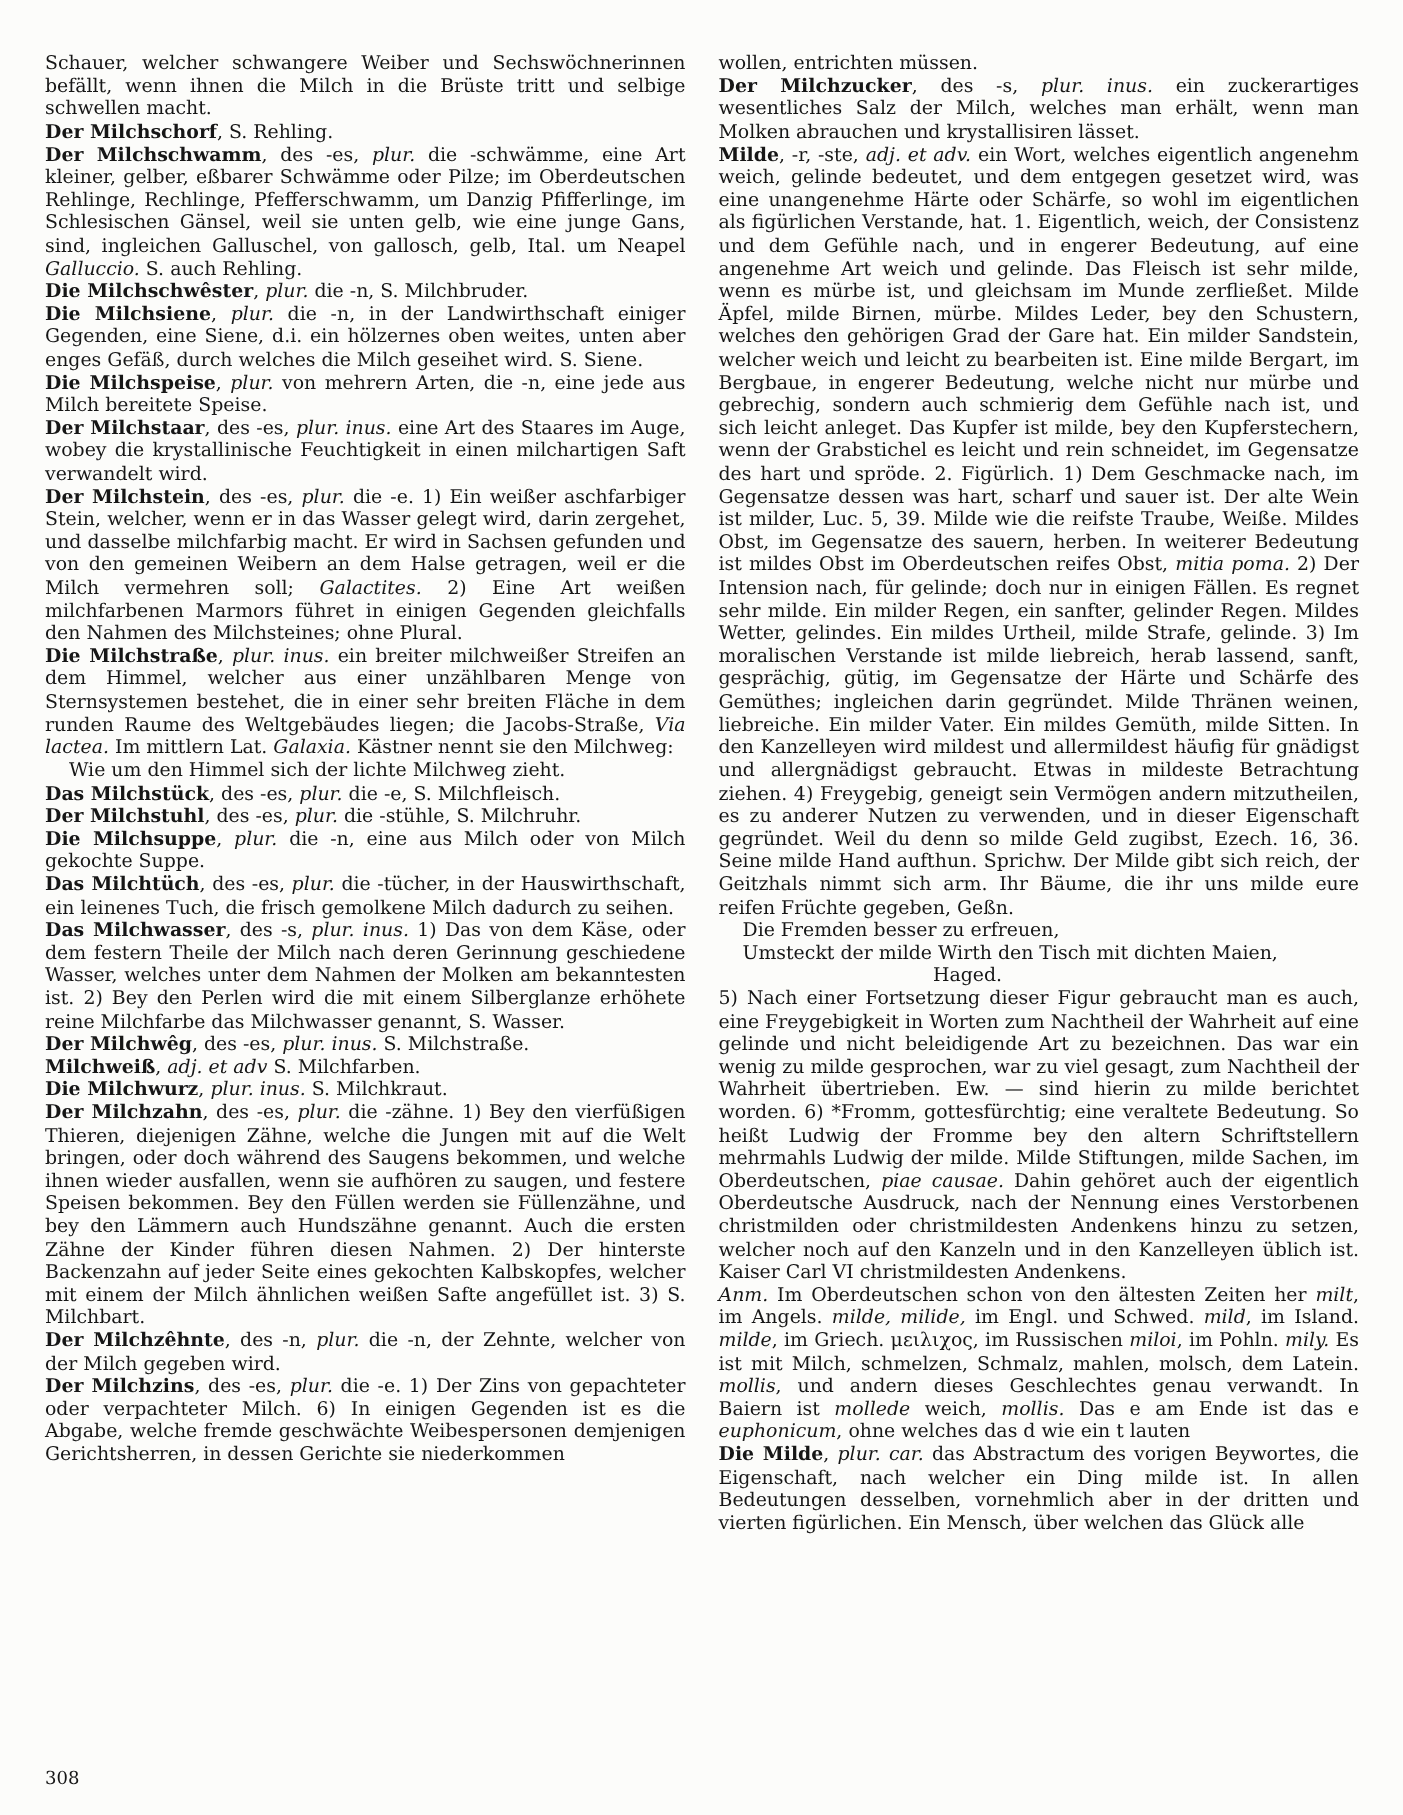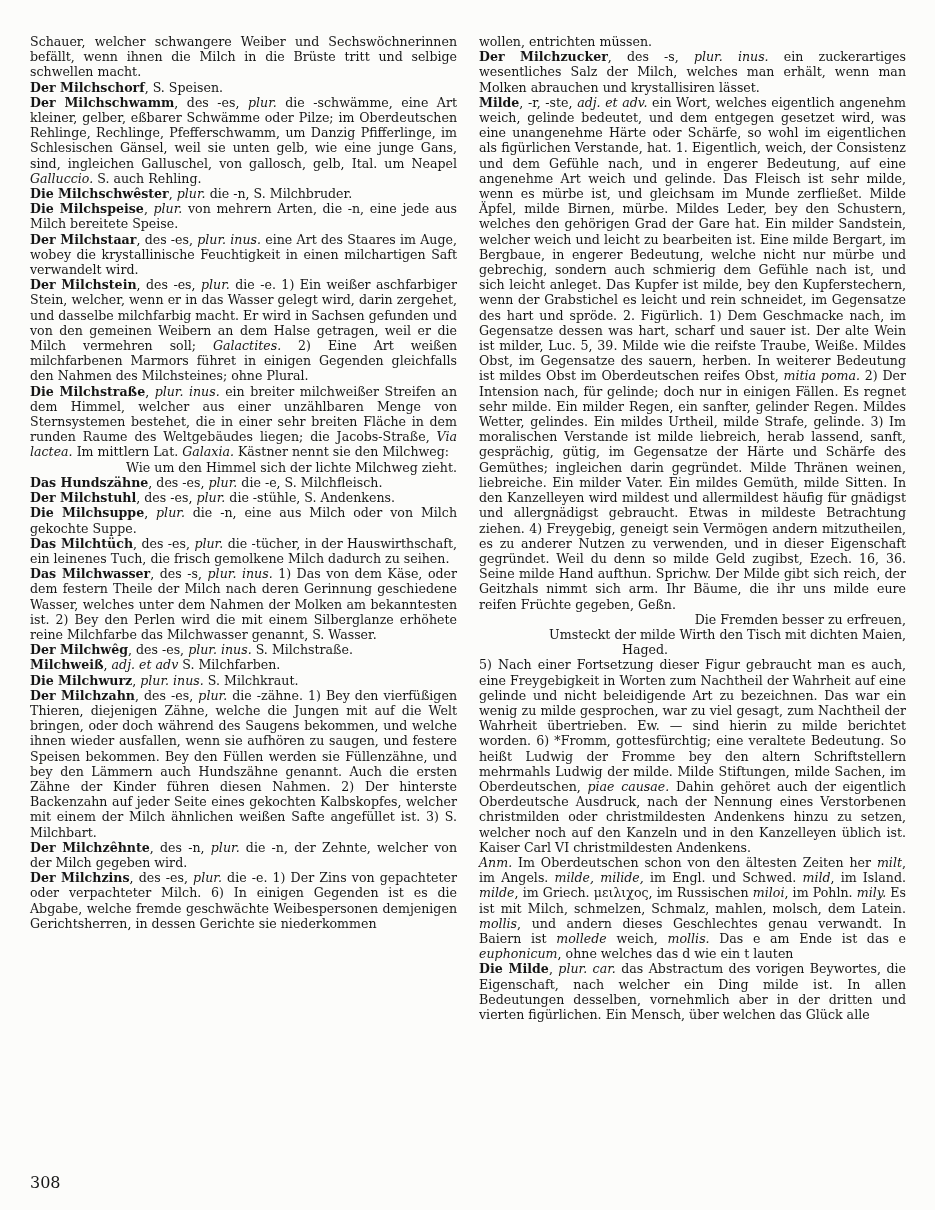--- a/index.html
+++ b/index.html
@@ -22,47 +22,48 @@
   .col {
     width: 427px;
     font-size: 12.6px;
     line-height: 15.2px;
     text-align: justify;
     hyphens: auto;
   }
   .para { margin: 0; }
   .para b { font-weight: bold; margin-top: 17px; }
   .para i { }
-  .verse { text-align: right; padding-left: 16px; }
+  .verse { text-align: left; padding-left: 16px; }
   .verse-attrib { text-align: center; padding-right: 95px; }
   .page-number {
     position: absolute;
     left: 30px;
     bottom: 18px;
-    font-size: 16px;
+    font-size: 12px;
     color: #161616;
   }
 </style>
 </head>
 <body>
 
 <div class="page">
   <div class="columns">
     <div class="col">
         <p class="para"><span>Schauer, welcher schwangere Weiber und Sechswöchnerinnen befällt, wenn ihnen die Milch in die Brüste tritt und selbige schwellen macht.</span></p>
-        <p class="para"><b>Der Milchschorf</b><span>, S. Speisen.</span></p>
+        <p class="para"><b>Der Milchschorf</b><span>, S. Rehling.</span></p>
         <p class="para"><b>Der Milchschwamm</b><span>, des -es, </span><i>plur.</i><span> die -schwämme, eine Art kleiner, gelber, eßbarer Schwämme oder Pilze; im Oberdeutschen Rehlinge, Rechlinge, Pfefferschwamm, um Danzig Pfifferlinge, im Schlesischen Gänsel, weil sie unten gelb, wie eine junge Gans, sind, ingleichen Galluschel, von gallosch, gelb, Ital. um Neapel </span><i>Galluccio.</i><span> S. auch Rehling.</span></p>
         <p class="para"><b>Die Milchschwêster</b><span>, </span><i>plur.</i><span> die -n, S. Milchbruder.</span></p>
+        <p class="para"><b>Die Milchsiene</b><span>, </span><i>plur.</i><span> die -n, in der Landwirthschaft einiger Gegenden, eine Siene, d.i. ein hölzernes oben weites, unten aber enges Gefäß, durch welches die Milch geseihet wird. S. Siene.</span></p>
         <p class="para"><b>Die Milchspeise</b><span>, </span><i>plur.</i><span> von mehrern Arten, die -n, eine jede aus Milch bereitete Speise.</span></p>
         <p class="para"><b>Der Milchstaar</b><span>, des -es, </span><i>plur. inus.</i><span> eine Art des Staares im Auge, wobey die krystallinische Feuchtigkeit in einen milchartigen Saft verwandelt wird.</span></p>
         <p class="para"><b>Der Milchstein</b><span>, des -es, </span><i>plur.</i><span> die -e. 1) Ein weißer aschfarbiger Stein, welcher, wenn er in das Wasser gelegt wird, darin zergehet, und dasselbe milchfarbig macht. Er wird in Sachsen gefunden und von den gemeinen Weibern an dem Halse getragen, weil er die Milch vermehren soll; </span><i>Galactites.</i><span> 2) Eine Art weißen milchfarbenen Marmors führet in einigen Gegenden gleichfalls den Nahmen des Milchsteines; ohne Plural.</span></p>
         <p class="para"><b>Die Milchstraße</b><span>, </span><i>plur. inus.</i><span> ein breiter milchweißer Streifen an dem Himmel, welcher aus einer unzählbaren Menge von Sternsystemen bestehet, die in einer sehr breiten Fläche in dem runden Raume des Weltgebäudes liegen; die Jacobs-Straße, </span><i>Via lactea.</i><span> Im mittlern Lat. </span><i>Galaxia.</i><span> Kästner nennt sie den Milchweg:</span></p>
         <p class="para verse"><span>Wie um den Himmel sich der lichte Milchweg zieht.</span></p>
-        <p class="para"><b>Das Hundszähne</b><span>, des -es, </span><i>plur.</i><span> die -e, S. Milchfleisch.</span></p>
-        <p class="para"><b>Der Milchstuhl</b><span>, des -es, </span><i>plur.</i><span> die -stühle, S. Andenkens.</span></p>
+        <p class="para"><b>Das Milchstück</b><span>, des -es, </span><i>plur.</i><span> die -e, S. Milchfleisch.</span></p>
+        <p class="para"><b>Der Milchstuhl</b><span>, des -es, </span><i>plur.</i><span> die -stühle, S. Milchruhr.</span></p>
         <p class="para"><b>Die Milchsuppe</b><span>, </span><i>plur.</i><span> die -n, eine aus Milch oder von Milch gekochte Suppe.</span></p>
         <p class="para"><b>Das Milchtüch</b><span>, des -es, </span><i>plur.</i><span> die -tücher, in der Hauswirthschaft, ein leinenes Tuch, die frisch gemolkene Milch dadurch zu seihen.</span></p>
         <p class="para"><b>Das Milchwasser</b><span>, des -s, </span><i>plur. inus.</i><span> 1) Das von dem Käse, oder dem festern Theile der Milch nach deren Gerinnung geschiedene Wasser, welches unter dem Nahmen der Molken am bekanntesten ist. 2) Bey den Perlen wird die mit einem Silberglanze erhöhete reine Milchfarbe das Milchwasser genannt, S. Wasser.</span></p>
         <p class="para"><b>Der Milchwêg</b><span>, des -es, </span><i>plur. inus.</i><span> S. Milchstraße.</span></p>
         <p class="para"><b>Milchweiß</b><span>, </span><i>adj. et adv</i><span> S. Milchfarben.</span></p>
         <p class="para"><b>Die Milchwurz</b><span>, </span><i>plur. inus.</i><span> S. Milchkraut.</span></p>
         <p class="para"><b>Der Milchzahn</b><span>, des -es, </span><i>plur.</i><span> die -zähne. 1) Bey den vierfüßigen Thieren, diejenigen Zähne, welche die Jungen mit auf die Welt bringen, oder doch während des Saugens bekommen, und welche ihnen wieder ausfallen, wenn sie aufhören zu saugen, und festere Speisen bekommen. Bey den Füllen werden sie Füllenzähne, und bey den Lämmern auch Hundszähne genannt. Auch die ersten Zähne der Kinder führen diesen Nahmen. 2) Der hinterste Backenzahn auf jeder Seite eines gekochten Kalbskopfes, welcher mit einem der Milch ähnlichen weißen Safte angefüllet ist. 3) S. Milchbart.</span></p>
         <p class="para"><b>Der Milchzêhnte</b><span>, des -n, </span><i>plur.</i><span> die -n, der Zehnte, welcher von der Milch gegeben wird.</span></p>
         <p class="para"><b>Der Milchzins</b><span>, des -es, </span><i>plur.</i><span> die -e. 1) Der Zins von gepachteter oder verpachteter Milch. 6) In einigen Gegenden ist es die Abgabe, welche fremde geschwächte Weibespersonen demjenigen Gerichtsherren, in dessen Gerichte sie niederkommen</span></p>
       </div>

